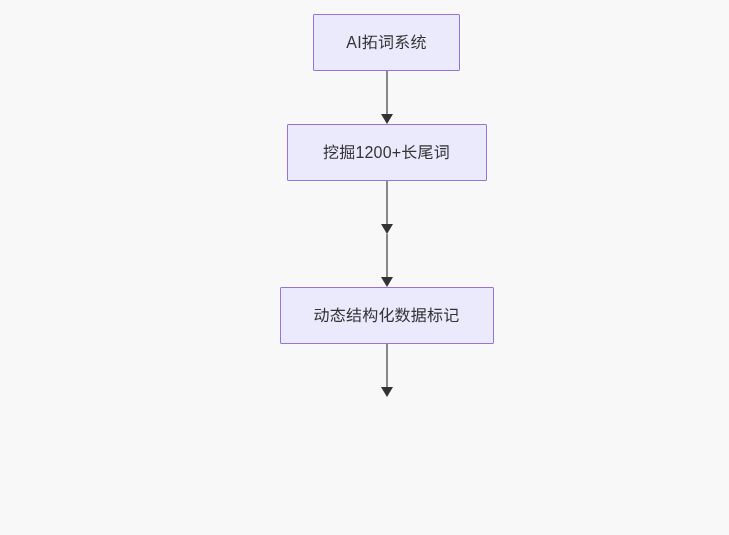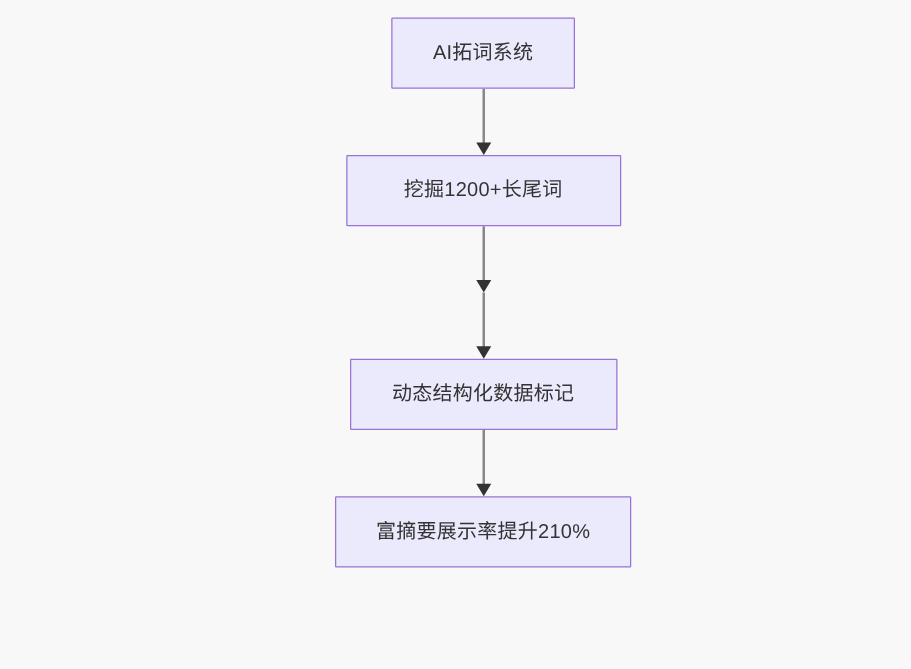--- a/index.html
+++ b/index.html
@@ -51,21 +51,21 @@
     font-size: 16px;
     line-height: 1;
     color: #333333;
     letter-spacing: 0.2px;
     white-space: nowrap;
     font-family: "Liberation Sans", "DejaVu Sans", sans-serif;
   }
 
   
   .node-w1 { width: 147px; margin-top: 14px; }
-  .node-w2 { width: 220px; }
+  .node-w2 { width: 200px; }
   .node-w3 { width: 221px; }
   .node-w4 { width: 214px; }
   .node-w5 { width: 237px; }
 
   .flow-connector {
     position: relative;
     width: 20px;
     height: 53px;
     display: flex;
     justify-content: center;
@@ -124,18 +124,15 @@
 
     <div class="flow-node node-w4">
       <span class="flow-node-label">动态结构化数据标记</span>
     </div>
 
     <div class="flow-connector">
       <span class="conn-line"></span>
       <span class="conn-arrowhead"></span>
     </div>
 
-    <div class="flow-node node-w5">
-      <span class="flow-node-label">富摘要展示率提升210%</span>
-    </div>
 
   </div>
 </div>
 
 </body></html>

